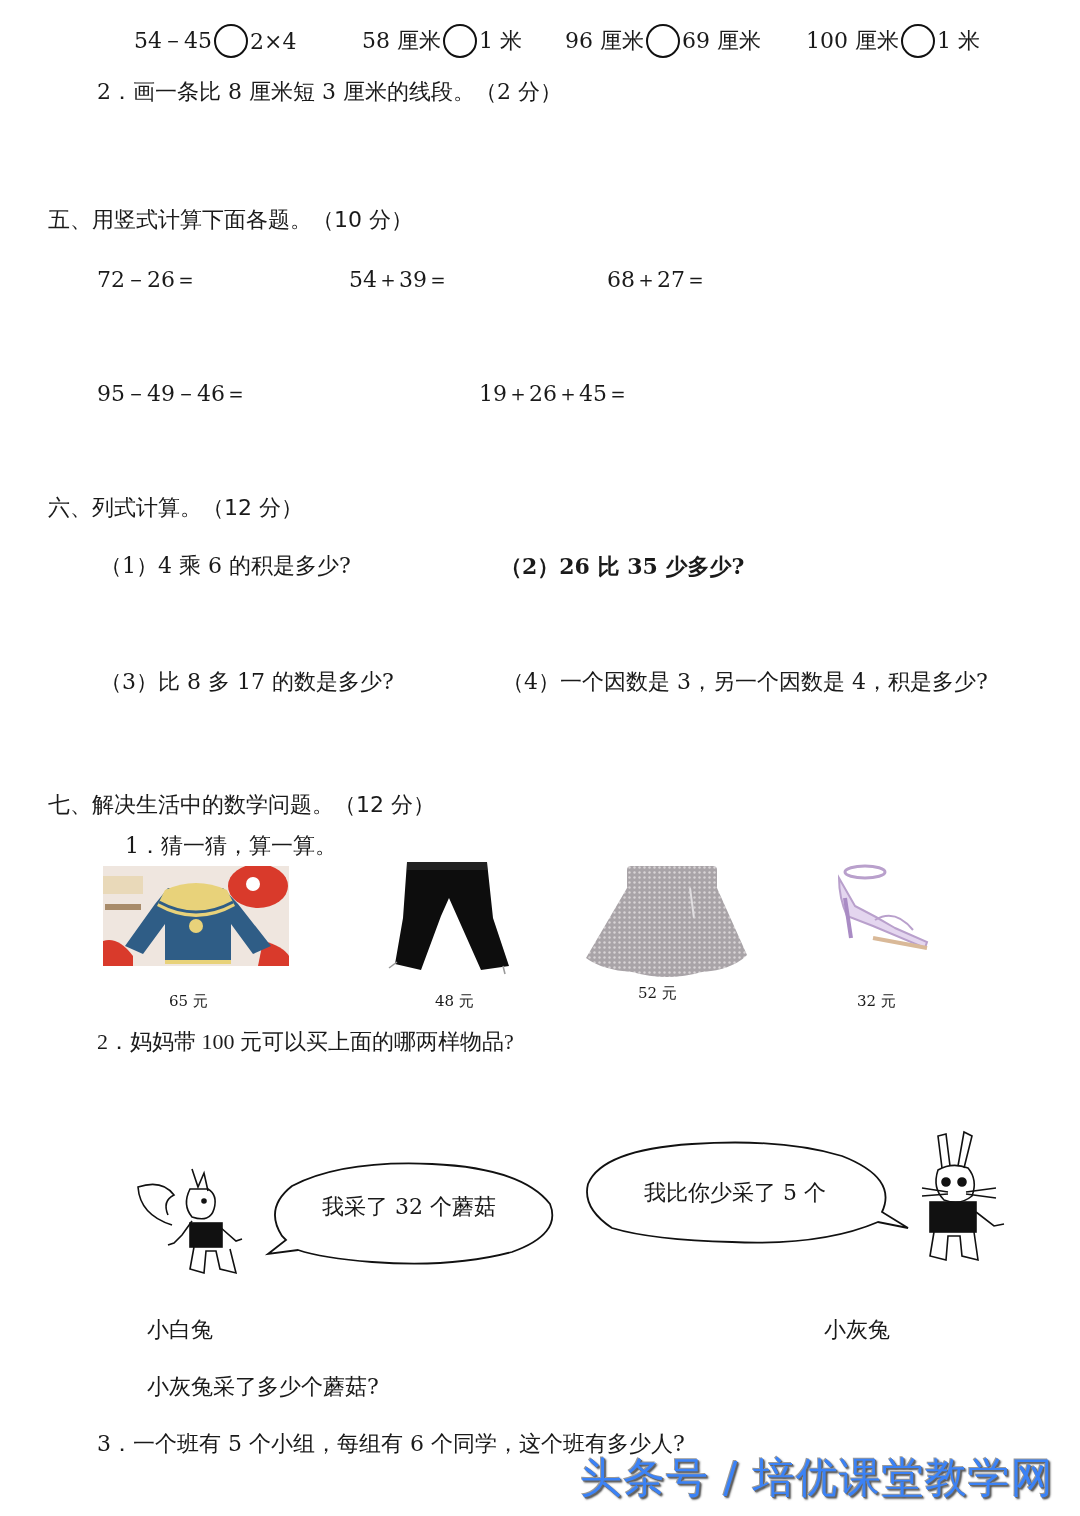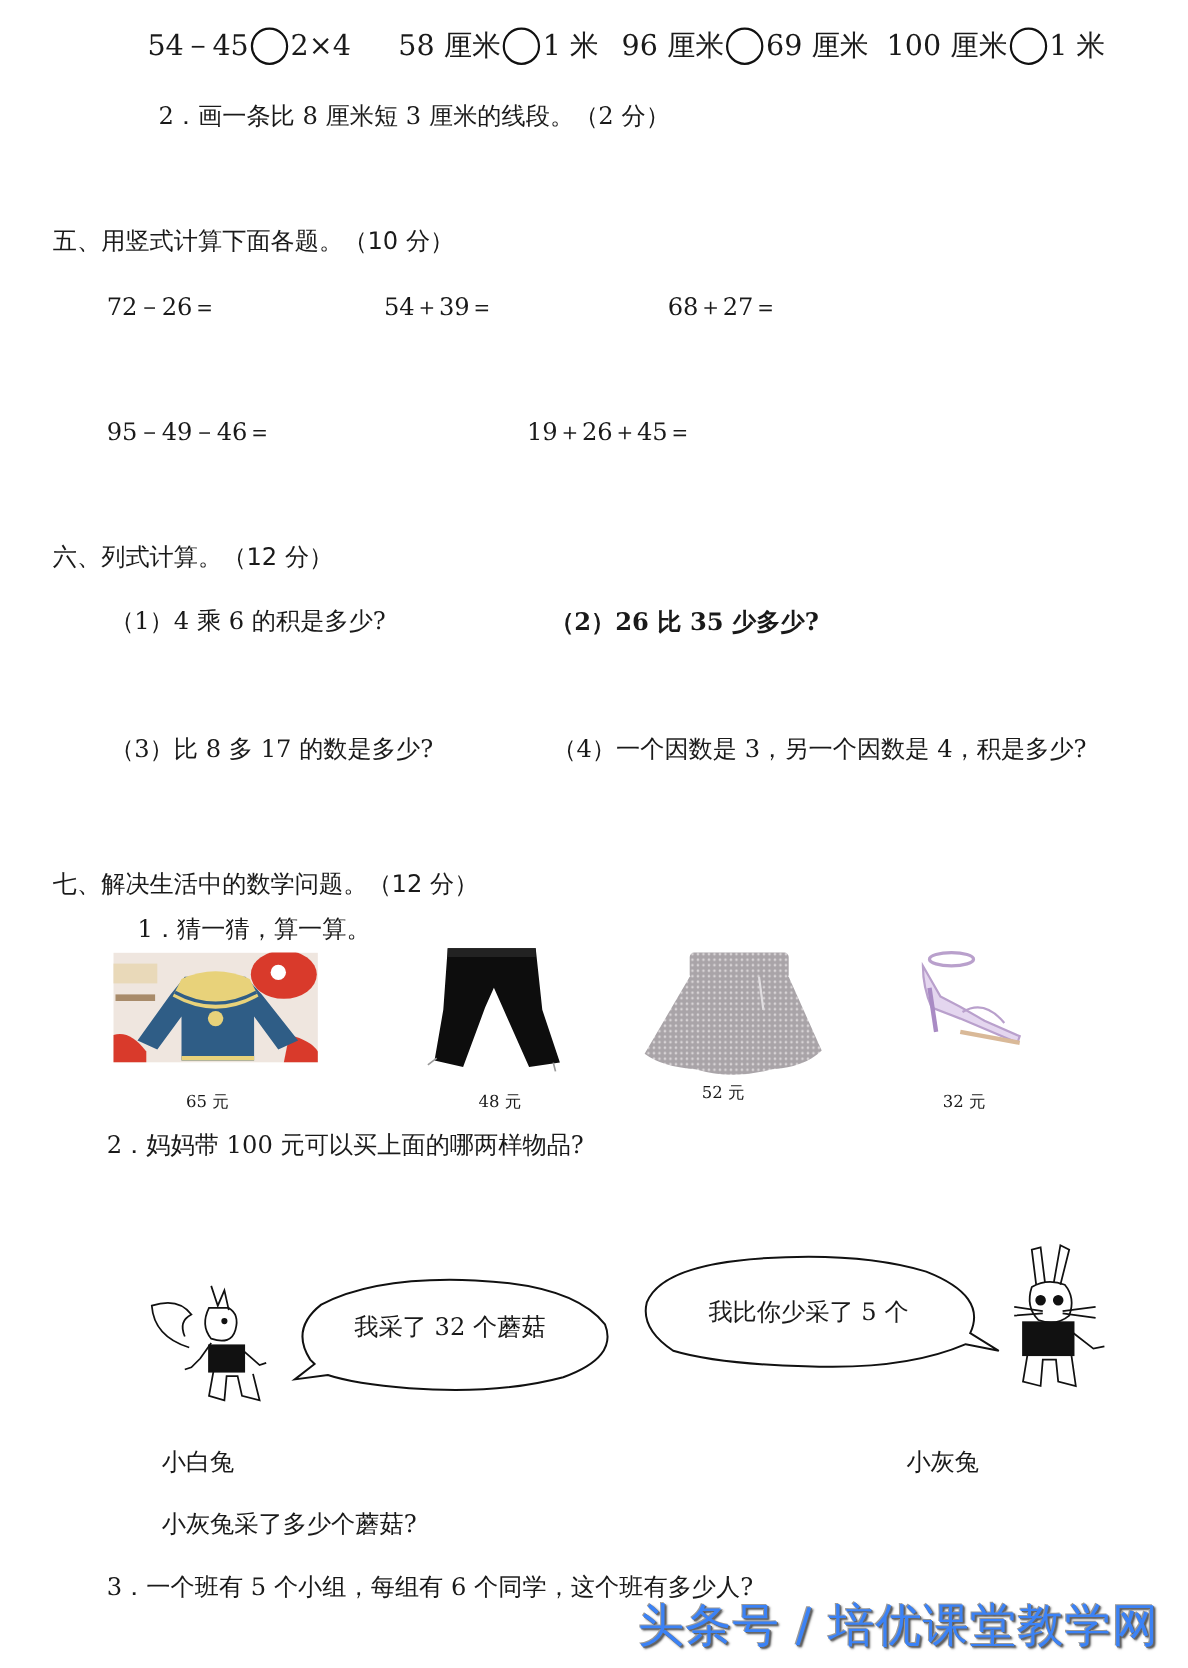--- a/index.html
+++ b/index.html
@@ -4,21 +4,21 @@
   <style>
     html, body { margin: 0; padding: 0; background: #ffffff; }
     body {
       width: 1080px; height: 1516px; position: relative; overflow: hidden;
       font-family: "DejaVu Serif", "Liberation Serif", serif;
       color: #1a1a1a;
     }
     .abs { position: absolute; white-space: nowrap; }
     .txt { font-size: 22px; line-height: 28px; }
     .hdr { font-family: "DejaVu Sans", "Liberation Sans", sans-serif; font-size: 22px; line-height: 28px; }
-    .cmp { display: flex; align-items: center; font-size: 26px; }
+    .cmp { display: flex; align-items: center; font-size: 22px; }
     .circle { display: inline-block; width: 34px; height: 34px; border: 2.5px solid #111; border-radius: 50%; margin: 0 2px; box-sizing: border-box; }
     .price { font-size: 15px; }
     .bubble { position: absolute; }
     .bubble-text { position: absolute; font-size: 22px; white-space: nowrap; }
     .watermark {
       font-family: "DejaVu Sans", "Liberation Sans", sans-serif;
       font-size: 42px; color: #3b82f6;
       text-shadow: 1px 1px 0 #666, -1px -1px 0 #999, 2px 2px 2px #444;
       letter-spacing: 1px;
     }
@@ -41,21 +41,21 @@
   <span>96 厘米</span>
   <span class="circle"></span>
   <span>69 厘米</span>
 </div>
 <div class="abs cmp" style="left:806px; top:24px;">
   <span>100 厘米</span>
   <span class="circle"></span>
   <span>1 米</span>
 </div>
 
-<div class="abs txt" style="left:97px; top:93px;margin-left:47px;">2．画一条比 8 厘米短 3 厘米的线段。（2 分）</div>
+<div class="abs txt" style="left:97px; top:78px;">2．画一条比 8 厘米短 3 厘米的线段。（2 分）</div>
 
 <div class="abs hdr" style="left:48px; top:206px;">五、用竖式计算下面各题。（10 分）</div>
 <div class="abs txt" style="left:97px; top:266px;">72－26＝</div>
 <div class="abs txt" style="left:349px; top:266px;">54＋39＝</div>
 <div class="abs txt" style="left:607px; top:266px;">68＋27＝</div>
 <div class="abs txt" style="left:97px; top:380px;">95－49－46＝</div>
 <div class="abs txt" style="left:479px; top:380px;">19＋26＋45＝</div>
 
 <div class="abs hdr" style="left:48px; top:494px;">六、列式计算。（12 分）</div>
 <div class="abs txt" style="left:100px; top:552px;">（1）4 乘 6 的积是多少?</div>
@@ -111,21 +111,21 @@
     <path d="M40 62 Q60 50 78 72" fill="none" stroke="#b9a0cc" stroke-width="2"></path>
     <path d="M38 80 L92 90" stroke="#d9b998" stroke-width="4"></path>
   </svg>
 </div>
 
 <div class="abs price" style="left:169px; top:992px;">65 元</div>
 <div class="abs price" style="left:435px; top:992px;">48 元</div>
 <div class="abs price" style="left:638px; top:984px;">52 元</div>
 <div class="abs price" style="left:857px; top:992px;">32 元</div>
 
-<div class="abs txt" style="left:97px; top:1028px;">2．妈妈带 100 元可以买上面的哪两样物品?</div>
+<div class="abs txt" style="left:97px; top:1028px;font-family:Liberation Serif, serif;">2．妈妈带 100 元可以买上面的哪两样物品?</div>
 
 <div class="abs" style="left:132px; top:1165px; width:118px; height:115px;">
   <svg width="118" height="115" viewBox="0 0 118 115" fill="none" stroke="#111" stroke-width="1.6">
     <path d="M40 60 Q8 50 6 22 Q30 14 42 30 Q30 36 36 50"></path>
     <path d="M60 4 L66 22 L72 8 L76 26"></path>
     <path d="M58 24 Q50 40 60 52 Q78 58 82 44 Q86 30 76 24 Z"></path>
     <path d="M60 56 L50 70 L42 78 L36 80"></path>
     <rect x="58" y="58" width="32" height="24" fill="#111"></rect>
     <path d="M88 62 L104 76 L110 74"></path>
     <path d="M62 82 L58 104 L72 108 L74 86 L84 86 L88 104 L104 108 L98 84"></path>

